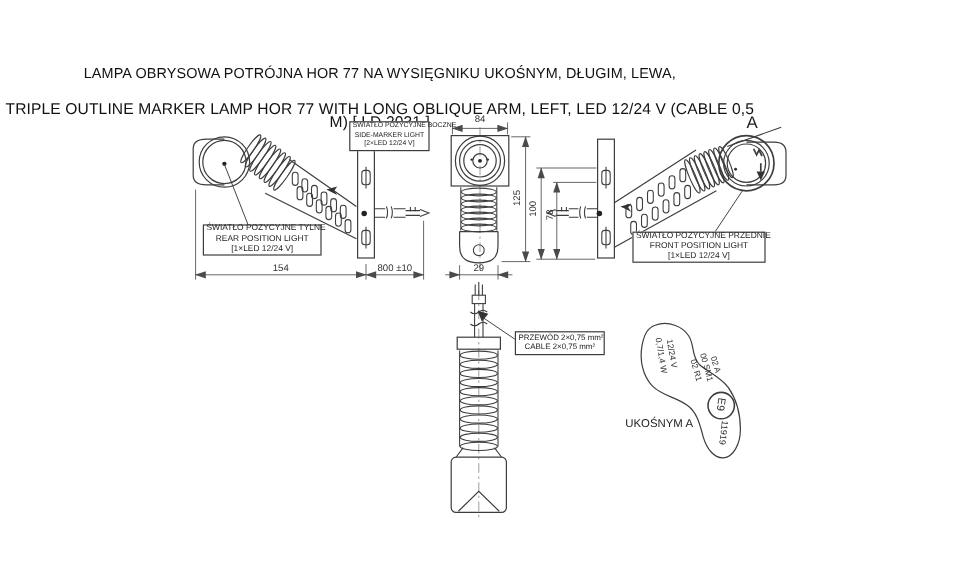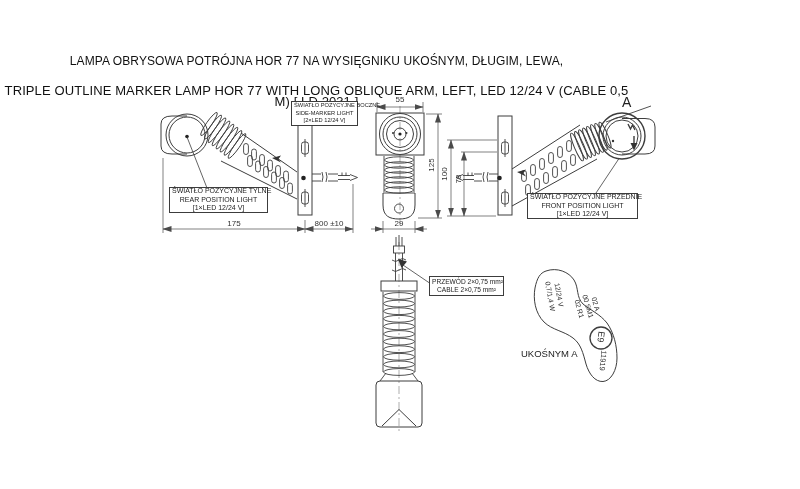--- a/index.html
+++ b/index.html
@@ -289,24 +289,24 @@
     <span>ŚWIATŁO POZYCYJNE PRZEDNIE</span>
     <span>FRONT POSITION LIGHT</span>
     <span>[1×LED 12/24 V]</span>
   </div>
 
   <div class="callout" style="left:429px;top:276px;width:75px;height:20px;font-size:6.6px;line-height:1.25;">
     <span>PRZEWÓD 2×0,75 mm²</span>
     <span>CABLE 2×0,75 mm²</span>
   </div>
 
-  <span class="dim" style="left:234px;top:219px;">175</span>
+  <span class="dim" style="left:234px;top:219px;">154</span>
   <span class="dim" style="left:329px;top:219px;">800 ±10</span>
   <span class="dim" style="left:399px;top:219px;">29</span>
-  <span class="dim" style="left:400px;top:95px;">55</span>
+  <span class="dim" style="left:400px;top:95px;">84</span>
   <span class="dim-v" style="left:431px;top:165px;">125</span>
   <span class="dim-v" style="left:444px;top:174px;">100</span>
   <span class="dim-v" style="left:458px;top:179px;">78</span>
 
   <span class="marker-a" style="left:622px;top:94px;">A</span>
   <span class="detail-a-label" style="left:521px;top:348px;">UKOŚNYM A</span>
 
   <div class="rot-block" style="left:529px;top:287px;width:50px;font-size:7px;line-height:1.25;transform:rotate(80deg);">
     <span>12/24 V</span>
     <span>0,7/1,4 W</span>

